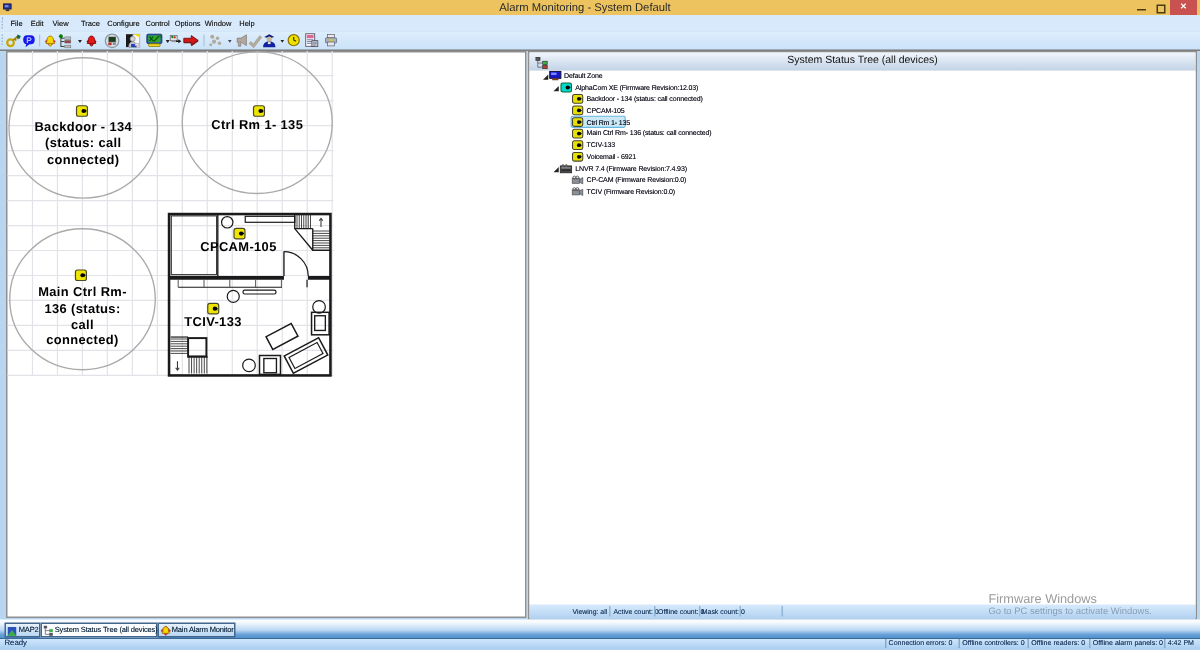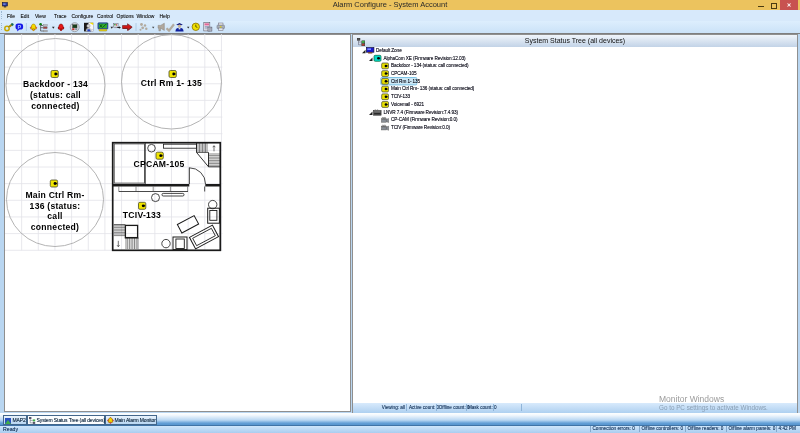--- a/index.html
+++ b/index.html
@@ -49,21 +49,21 @@
   
   #statusbar{left:0;top:425.5px;width:800px;height:7.5px;
              background:linear-gradient(#cfe6fb,#a9cdf0);font-size:4.7px;color:#17365c;text-shadow:0 0 0.3px rgba(23,54,92,.6);}
   #statusbar span{position:absolute;top:0.5px;white-space:nowrap;}
   .ssep{position:absolute;top:0.5px;width:1px;height:6px;background:#86a9cc;}
 </style>
 </head>
 <body>
 
 <div id="titlebar" class="abs"></div>
-<div id="titletext" class="abs">Alarm Configure - System Account</div>
+<div id="titletext" class="abs">Alarm Monitoring - System Default</div>
 <svg class="abs" style="left:2px;top:1.5px" width="6" height="6" viewBox="0 0 6 6">
   <rect x="0.4" y="0.6" width="5" height="3.4" fill="#2a3a9a" stroke="#101040" stroke-width="0.6"></rect>
   <rect x="1.2" y="1.4" width="2.4" height="1.4" fill="#7a8ae0"></rect>
   <rect x="1.8" y="4.2" width="2.4" height="1.2" fill="#333"></rect>
 </svg>
 <div id="btn-min" class="abs"></div>
 <div id="btn-rest" class="abs"></div>
 <div id="btn-close" class="abs">✕</div>
 
 <div id="menubar" class="abs">
@@ -391,21 +391,21 @@
     <span style="left:56px">Active count: 0</span>
     <span style="left:85.7px">Offline count: 0</span>
     <span style="left:114.9px">Mask count: 0</span>
     <div class="vsep" style="left:53.2px"></div>
     <div class="vsep" style="left:82.8px"></div>
     <div class="vsep" style="left:112.5px"></div>
     <div class="vsep" style="left:139.6px"></div>
     <div class="vsep" style="left:168px"></div>
   </div>
 </div>
-<div id="wm1" class="abs">Monitor Windows</div>
+<div id="wm1" class="abs">Firmware Windows</div>
 <div id="wm2" class="abs">Go to PC settings to activate Windows.</div>
 
 <div id="tabbar" class="abs">
   <div class="tab" style="left:2.5px;width:24px;background:linear-gradient(#e8f2fc,#b8d6f2);">
     <svg style="position:absolute;left:1px;top:1.5px" width="6" height="6" viewBox="0 0 6 6">
       <rect width="6" height="6" fill="#2a52be"></rect>
         <path d="M0,6 L3,2 L6,6 Z" fill="#3fae49"></path>
     </svg>
     <span style="position:absolute;left:9px">MAP2</span>
   </div>

